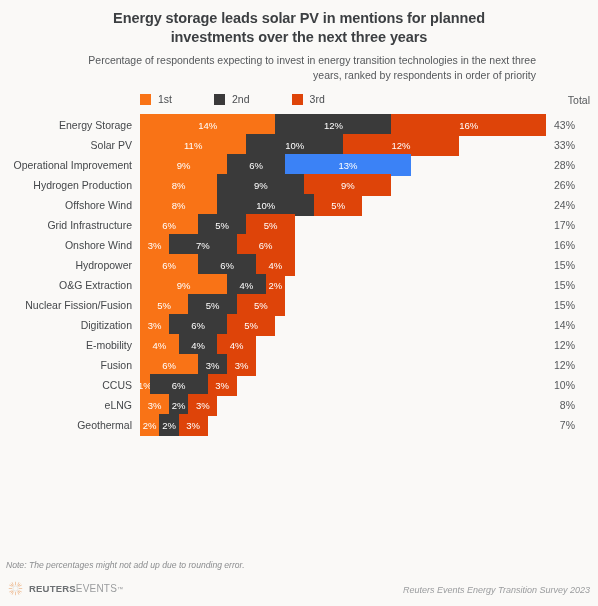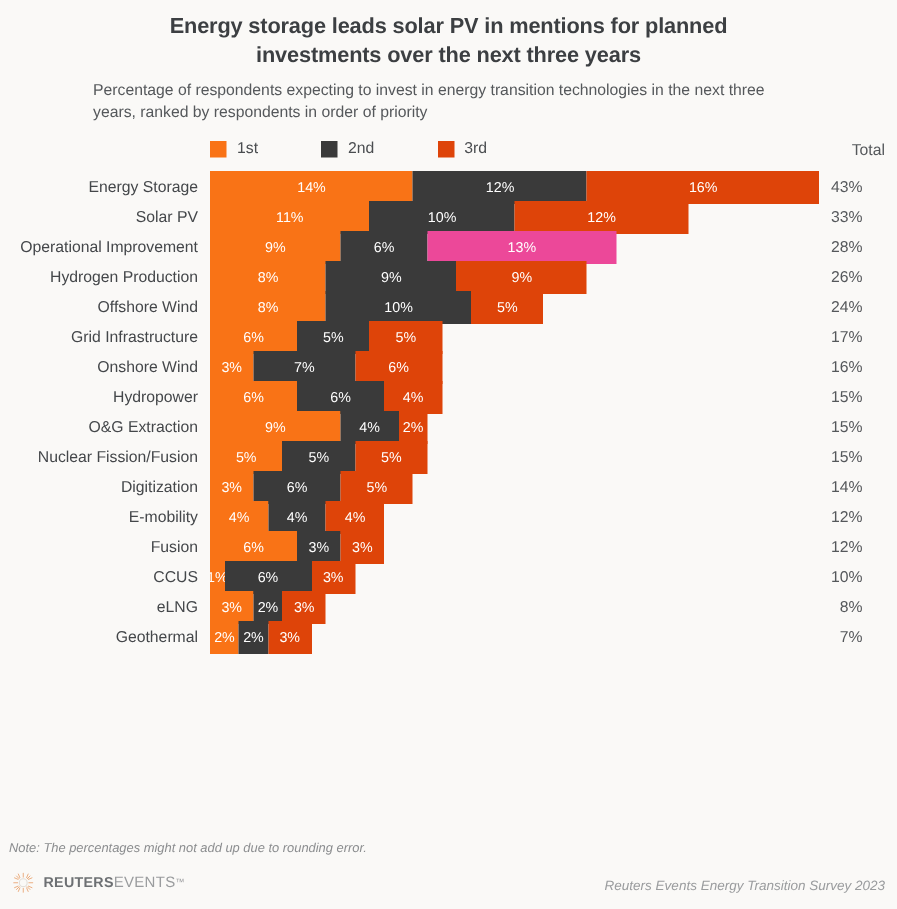--- a/index.html
+++ b/index.html
@@ -25,21 +25,21 @@
     font-weight: bold;
     color: #3c3f42;
     text-align: center;
     line-height: 19px;
     letter-spacing: -0.1px;
     padding: 0 70px;
   }
   #chart-subtitle {
     font-size: 10.5px;
     color: #55585b;
-    text-align: left;
+    text-align: right;
     line-height: 15px;
     margin-top: 6px;
     padding: 0 62px;
   }
 
   
   #legend-row {
     position: relative;
     height: 22px;
     margin-top: 8px;
@@ -249,21 +249,21 @@
     </div>
     <div class="bar-row">
       <div class="row-label">Operational Improvement</div>
       <div class="bar-track">
         <div class="seg" style="width: 87.03px; background: rgb(249, 115, 22);">
           <span class="seg-label">9%</span>
         </div>
         <div class="seg" style="width: 58.02px; background: rgb(58, 58, 58);">
           <span class="seg-label">6%</span>
         </div>
-        <div class="seg" style="width: 125.71px; background: #ec4899;">
+        <div class="seg" style="width: 125.71px; background: #3b82f6;">
           <span class="seg-label">13%</span>
         </div>
       </div>
       <div class="row-total">28%</div>
     </div>
     <div class="bar-row">
       <div class="row-label">Hydrogen Production</div>
       <div class="bar-track">
         <div class="seg" style="width: 77.36px; background: rgb(249, 115, 22);">
           <span class="seg-label">8%</span>

